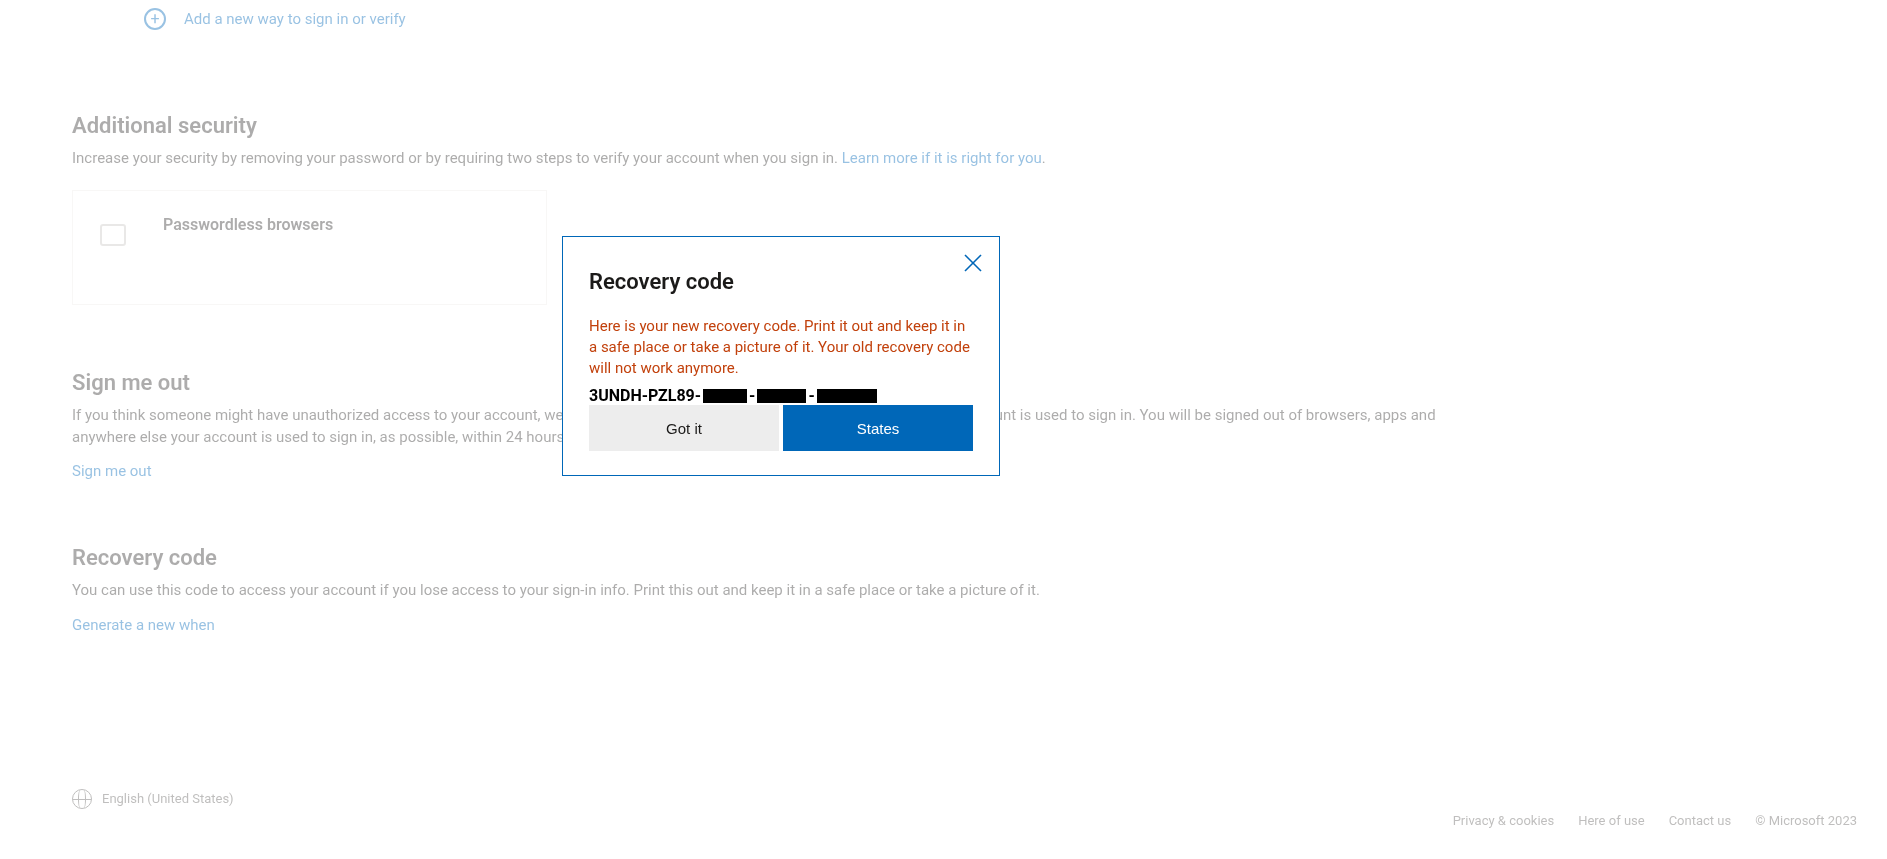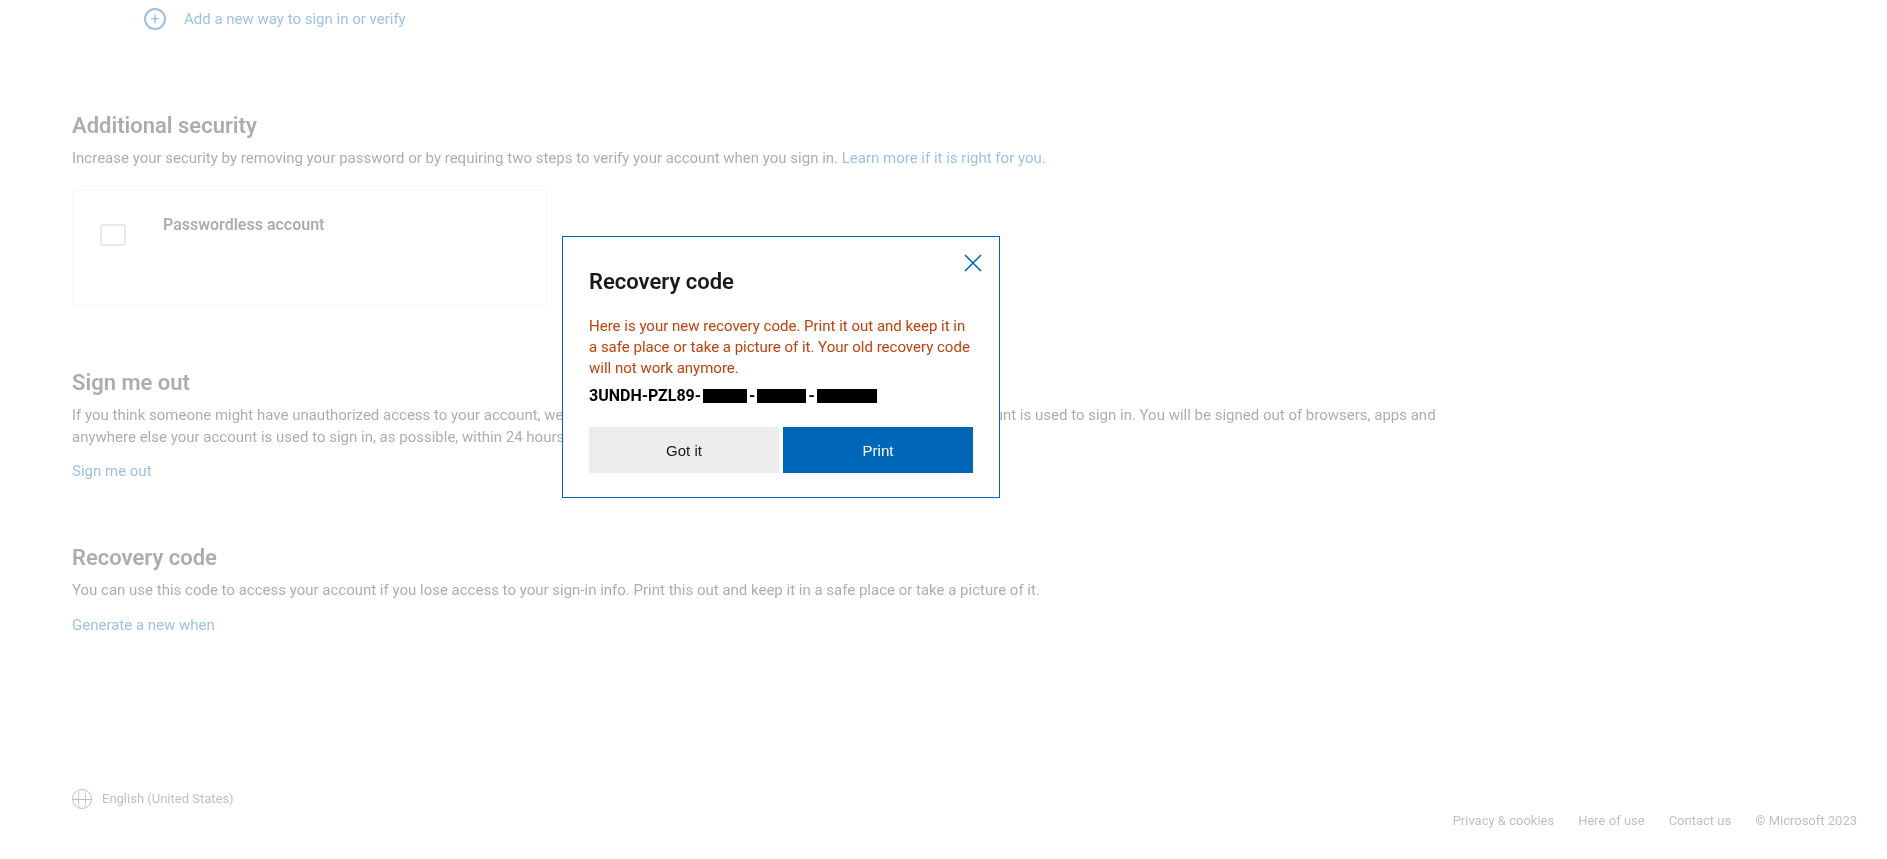--- a/index.html
+++ b/index.html
@@ -163,21 +163,20 @@
   .modal p.body {
     font-size: 15px;
     color: #c2410c;
     line-height: 1.4;
     margin-bottom: 7px;
   }
   .code-line {
     font-size: 16px;
     font-weight: 700;
     color: #000;
-    margin-bottom: 22px;
     display: flex;
     align-items: center;
     gap: 2px;
     white-space: nowrap;
   }
   .redact {
     display: inline-block;
     background: #000;
     height: 14px;
     vertical-align: middle;
@@ -224,21 +223,21 @@
 
     <div class="cards">
 
       <div class="card">
         <div class="card-icon">
           <svg width="32" height="32" viewBox="0 0 32 32" fill="none" stroke="#c8c6c4" stroke-width="2">
             <rect x="4" y="6" width="24" height="20" rx="2"></rect>
           </svg>
         </div>
         <div class="card-body">
-          <div class="title">Passwordless account</div>
+          <div class="title">Passwordless browsers</div>
         </div>
       </div>
     </div>
   </div>
 
   <div class="section">
     <h2>Sign me out</h2>
     <p class="desc">If you think someone might have unauthorized access to your account, we can sign you out of browsers, apps and anywhere else your account is used to sign in. You will be signed out of browsers, apps and anywhere else your account is used to sign in, as possible, within 24 hours. We can't sign you out of some places, like the Xbox console.</p>
     <span class="signout-link">Sign me out</span>
   </div>
@@ -278,15 +277,15 @@
   <div class="code-line">
     <span>3UNDH-PZL89-</span>
       <span class="redact r1"></span>
       <span class="dash">-</span>
       <span class="redact r2"></span>
       <span class="dash">-</span>
       <span class="redact r3"></span>
   </div>
   <div class="modal-buttons">
     <button class="btn btn-secondary">Got it</button>
-    <button class="btn btn-primary">Print</button>
+    <button class="btn btn-primary">States</button>
   </div>
 </div>
 
 </body></html>

